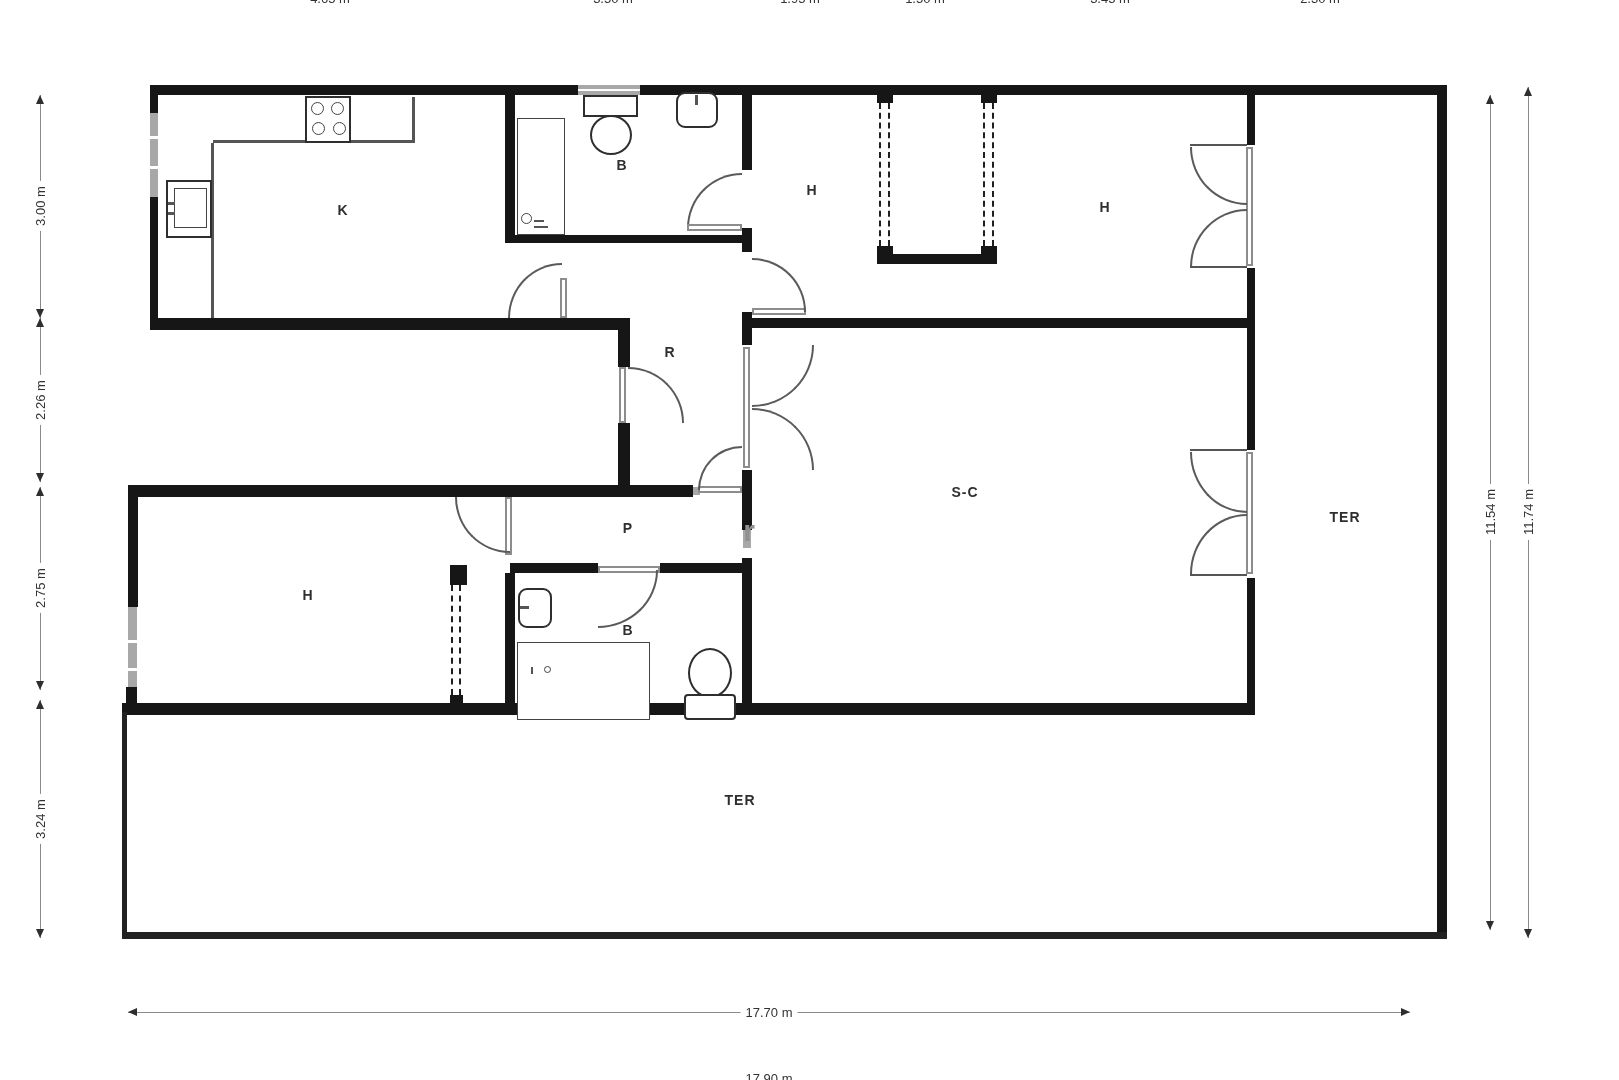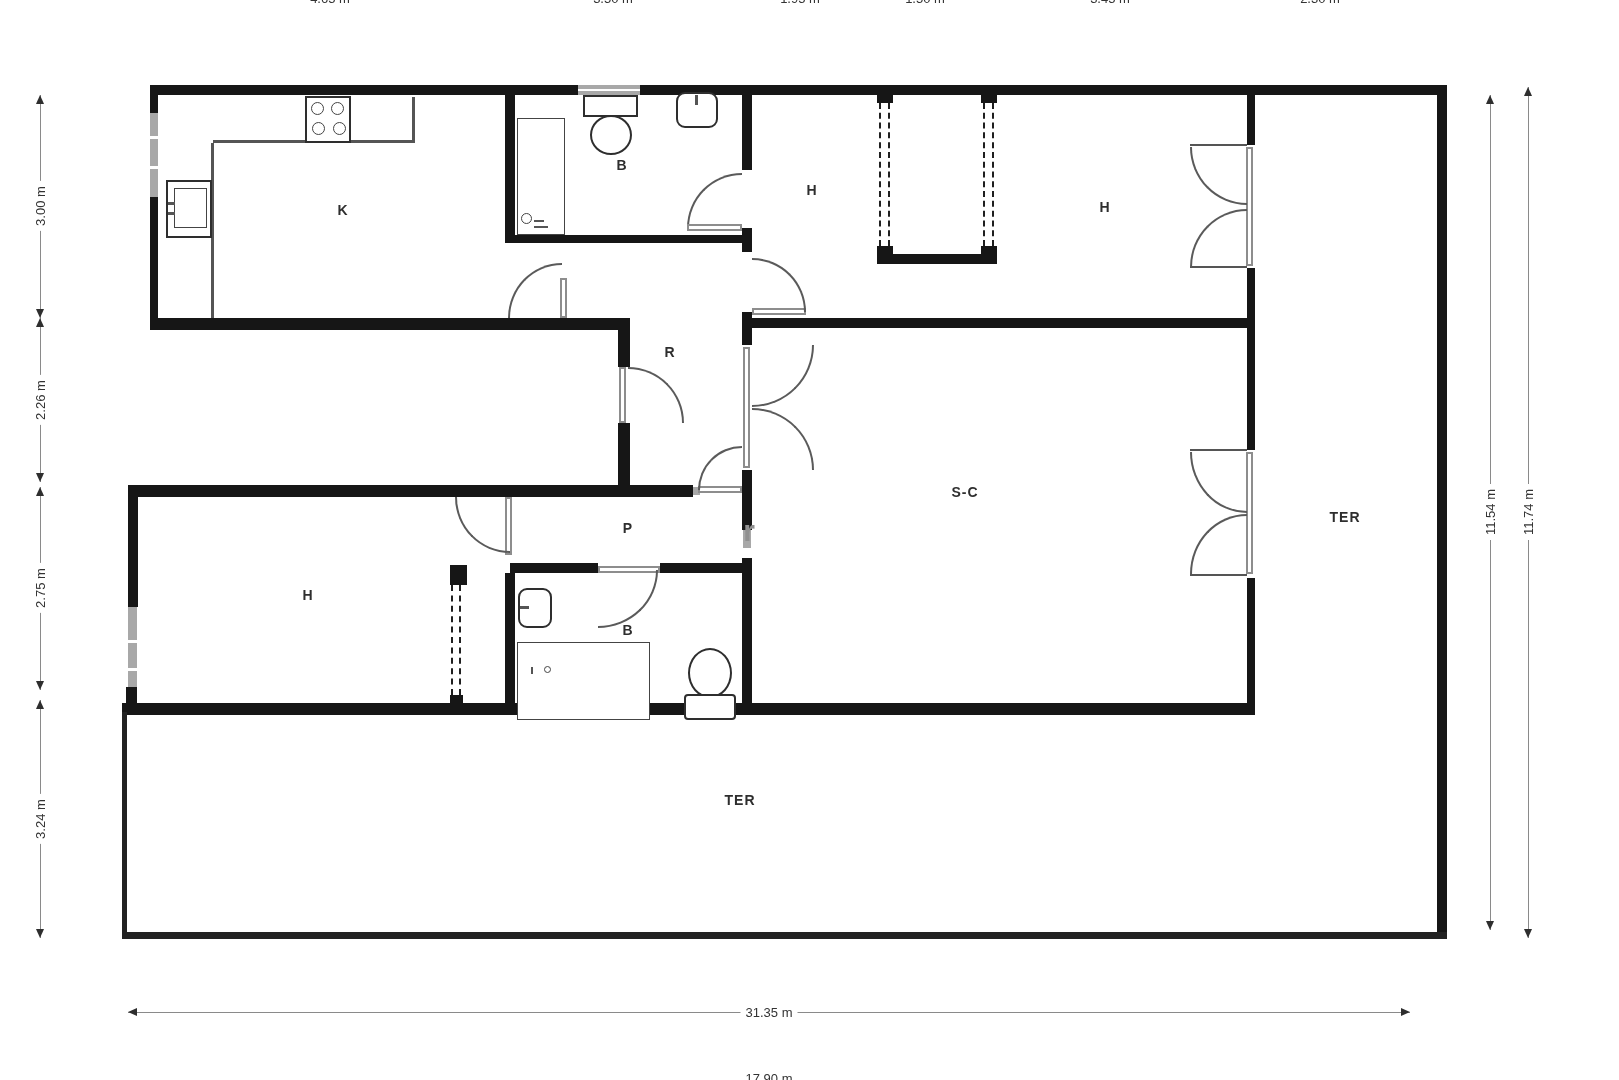--- a/index.html
+++ b/index.html
@@ -207,21 +207,21 @@
   <div class="dlabv" style="left:1490px;top:512px">11.54 m</div>
 
   <div class="dimline" style="left:1528px;top:87px;width:1px;height:851px"></div>
   <div class="tri tri-up" style="left:1524px;top:87px"></div>
   <div class="tri tri-dn" style="left:1524px;top:929px"></div>
   <div class="dlabv" style="left:1528px;top:512px">11.74 m</div>
 
   <div class="dimline" style="left:128px;top:1012px;width:1282px;height:1px"></div>
   <div class="tri tri-lf" style="left:128px;top:1008px"></div>
   <div class="tri tri-rt" style="left:1401px;top:1008px"></div>
-  <div class="dlab" style="left:769px;top:1012px">31.35 m</div>
+  <div class="dlab" style="left:769px;top:1012px">17.70 m</div>
   <div class="dlab" style="left:769px;top:1078px">17.90 m</div>
 
   <div class="dlab" style="left:330px;top:-2px">4.65 m</div>
   <div class="dlab" style="left:613px;top:-2px">3.50 m</div>
   <div class="dlab" style="left:800px;top:-2px">1.95 m</div>
   <div class="dlab" style="left:925px;top:-2px">1.50 m</div>
   <div class="dlab" style="left:1110px;top:-2px">3.45 m</div>
   <div class="dlab" style="left:1320px;top:-2px">2.30 m</div>
 
 </div>

